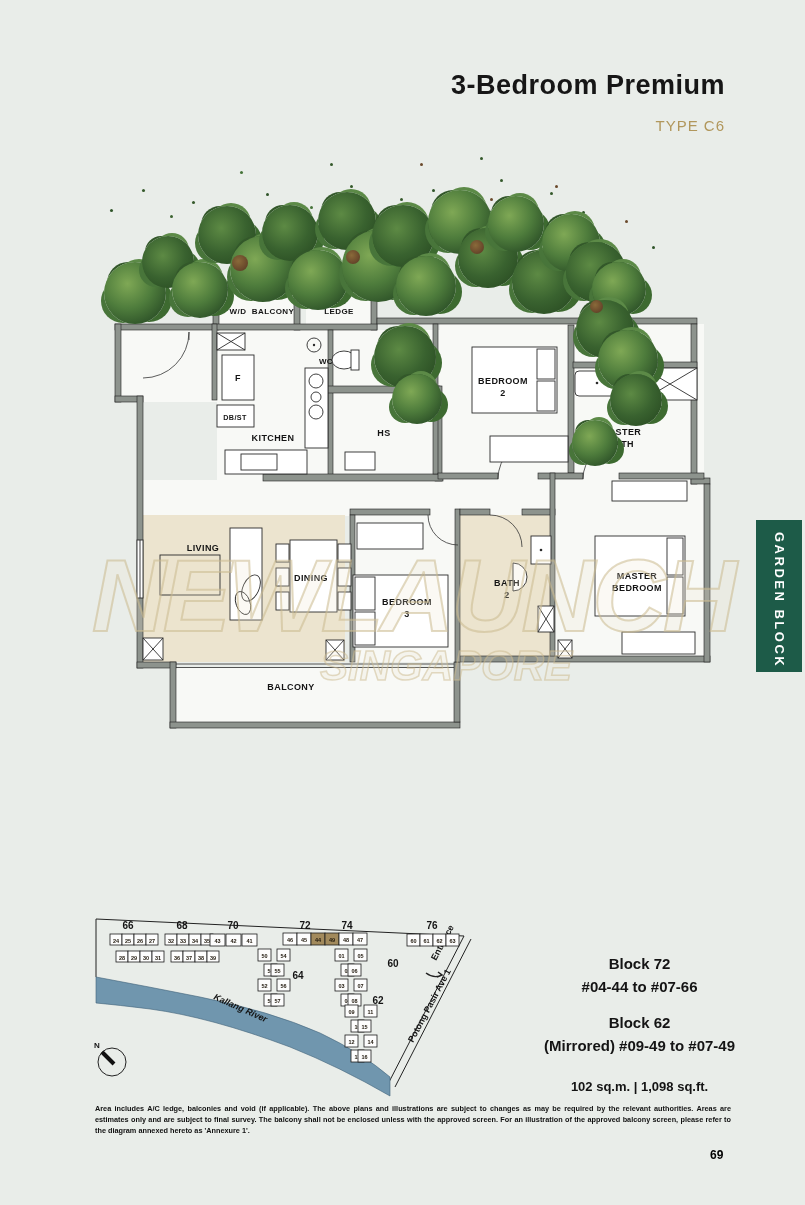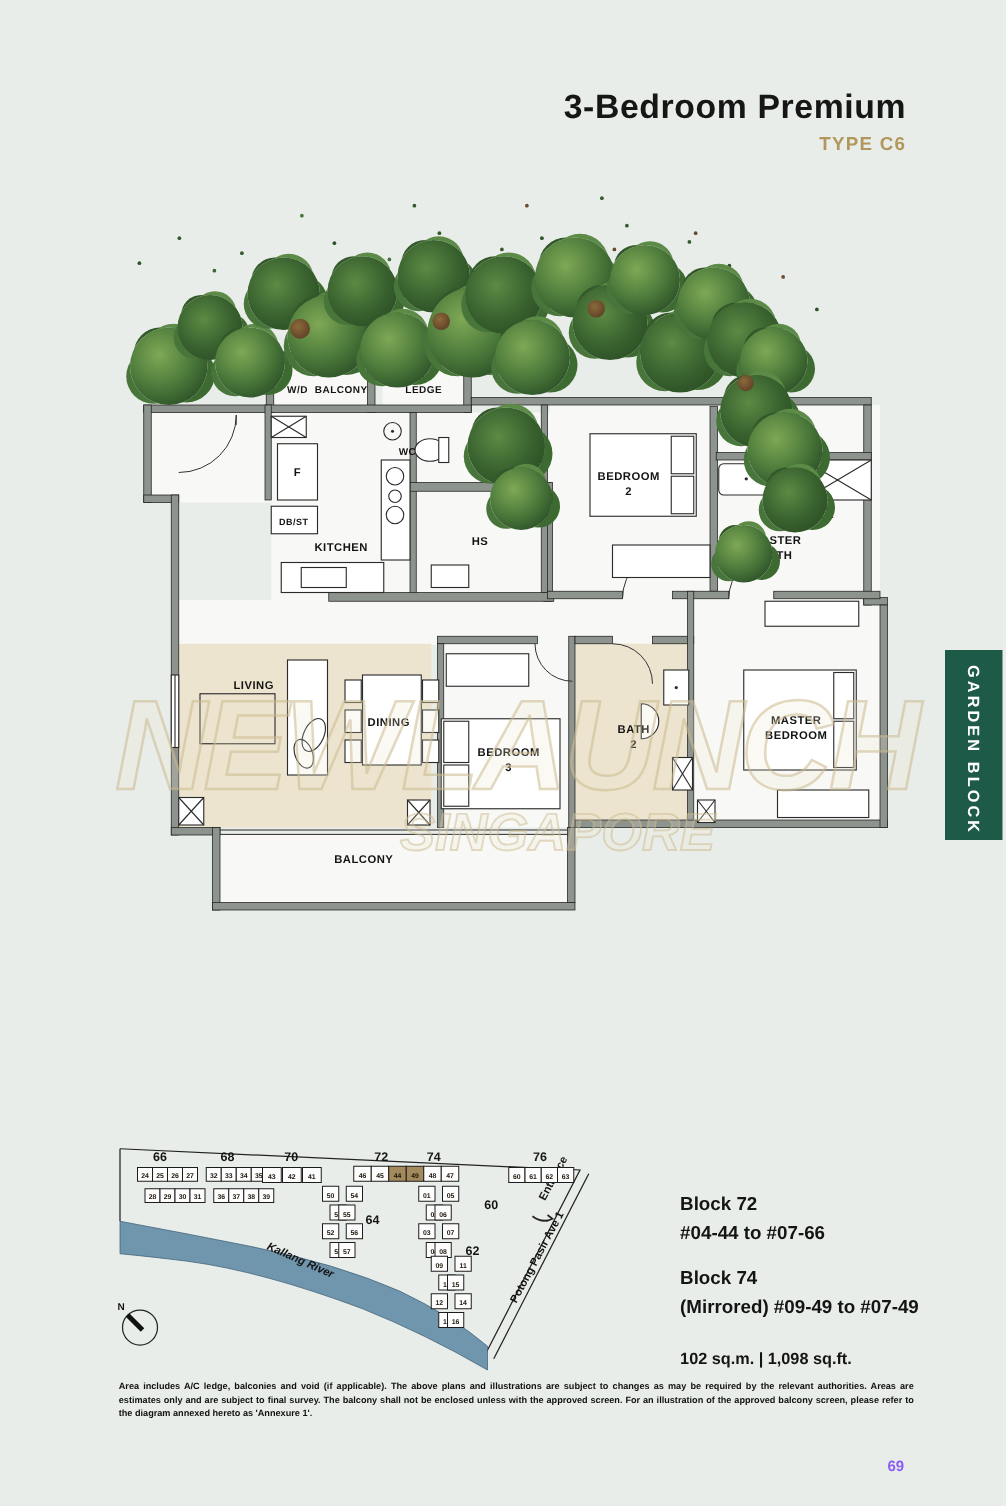--- a/index.html
+++ b/index.html
@@ -1,21 +1,21 @@
 <!DOCTYPE html>
 <html><head>
 <meta charset="utf-8">
 <style>
   html,body{margin:0;padding:0;}
   .page{position:relative;width:805px;height:1205px;background:#e9ede9;overflow:hidden;
         font-family:"Liberation Sans",sans-serif;}
   
   .header{position:absolute;top:70px;right:80px;text-align:right;}
   .title{font-size:27px;font-weight:bold;color:#161616;letter-spacing:.5px;}
-  .subtitle{font-size:15px;font-weight:bold;color:#b1975c;letter-spacing:1px;margin-top:6px;}
+  .subtitle{font-size:15px;font-weight:normal;color:#b1975c;letter-spacing:1px;margin-top:16px;}
   
   .greenery{position:absolute;left:0;top:0;width:805px;height:1205px;z-index:3;pointer-events:none;}
   .tree{position:absolute;border-radius:50%;
     background:radial-gradient(circle at 38% 35%, #7fa855 0%, #4e7c3c 45%, #2f5429 78%, #27471f 100%);
     box-shadow:14px 6px 0 -8px #3d6a30,-12px 8px 0 -9px #48753a,4px -12px 0 -9px #5c8a47,-7px -10px 0 -10px #33582a;}
   .tree.dark{background:radial-gradient(circle at 40% 38%, #5d8a44 0%, #39622f 50%, #24441e 100%);}
   .tree.brown{background:radial-gradient(circle at 40% 38%, #8a6a3a 0%, #6b4a2c 60%, #513722 100%);box-shadow:none;}
   .speckle{position:absolute;width:3px;height:3px;border-radius:50%;background:#3c6330;
     box-shadow:22px -14px 0 #35592b,55px 6px 0 #46743a,96px -22px 0 #2f5429,140px 2px 0 #3d6a30,
      180px -30px 0 #35592b,225px -8px 0 #46743a,262px -26px 0 #2f5429,300px -2px 0 #54803f,
@@ -44,28 +44,28 @@
   .tab{position:absolute;left:756px;top:520px;width:46px;height:152px;background:#1d5b48;z-index:5;
        display:flex;justify-content:center;}
   .tab span{writing-mode:vertical-rl;font-size:13px;font-weight:bold;color:#fff;letter-spacing:2.5px;
        padding-top:12px;}
   
   .sitewrap{position:absolute;left:90px;top:905px;z-index:2;}
   .blk-label{font-family:"Liberation Sans",sans-serif;font-size:10px;font-weight:bold;fill:#141414;text-anchor:middle;}
   .unit-num{font-family:"Liberation Sans",sans-serif;font-size:5.5px;font-weight:bold;fill:#20180c;text-anchor:middle;}
   .map-label{font-family:"Liberation Sans",sans-serif;font-weight:bold;fill:#141414;}
   
-  .info{position:absolute;right:70px;top:952px;text-align:left;z-index:2;color:#141414;}
+  .info{position:absolute;right:70px;top:952px;text-align:center;z-index:2;color:#141414;}
   .info .b{font-size:15px;font-weight:bold;line-height:1.55;}
   .info .gap{height:12px;}
   .info .area{font-size:13px;font-weight:bold;margin-top:22px;}
   
   .disclaimer{position:absolute;left:95px;top:1104px;width:636px;font-size:7.3px;font-weight:600;
       color:#111;text-align:justify;line-height:1.5;z-index:2;}
-  .pageno{position:absolute;left:710px;top:1148px;font-size:12px;font-weight:bold;color:#8b5cf6;margin-top:18px;}
+  .pageno{position:absolute;left:710px;top:1148px;font-size:12px;font-weight:bold;color:#000000;}
 </style>
 </head>
 <body>
 
 <div class="page">
 
   <div class="header">
     <div class="title">3-Bedroom Premium</div>
     <div class="subtitle">TYPE C6</div>
   </div>
@@ -442,21 +442,21 @@
           <rect x="268" y="145" width="13" height="12" fill="#fdfdfd" stroke="#1c1c1c" stroke-width="0.8"></rect>
           <text x="274.5" y="154.36" class="unit-num">16</text>
         </g>
   </svg>
   </div>
 
   <div class="info">
     <div class="b">Block 72</div>
     <div class="b">#04-44 to #07-66</div>
     <div class="gap"></div>
-    <div class="b">Block 74</div>
+    <div class="b">Block 62</div>
     <div class="b">(Mirrored) #09-49 to #07-49</div>
     <div class="area">102 sq.m.   |   1,098 sq.ft.</div>
   </div>
 
   <div class="disclaimer">Area includes A/C ledge, balconies and void (if applicable). The above plans and illustrations are subject to changes as may be required by the relevant authorities. Areas are estimates only and are subject to final survey. The balcony shall not be enclosed unless with the approved screen. For an illustration of the approved balcony screen, please refer to the diagram annexed hereto as 'Annexure 1'.</div>
 
   <div class="pageno">69</div>
 
 </div>
 

